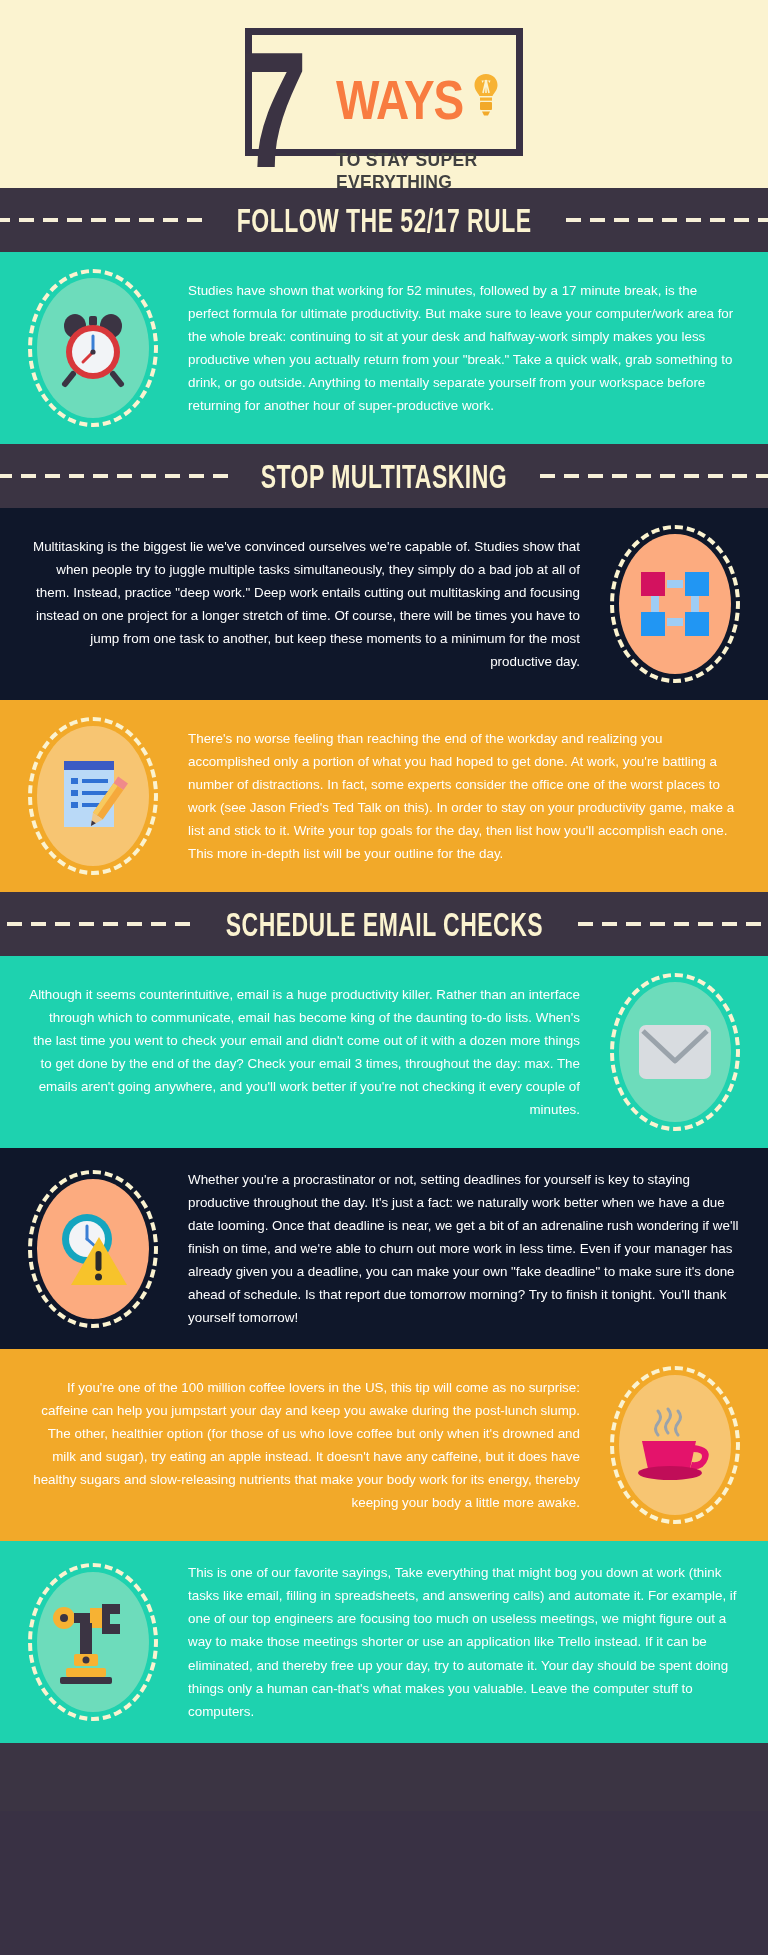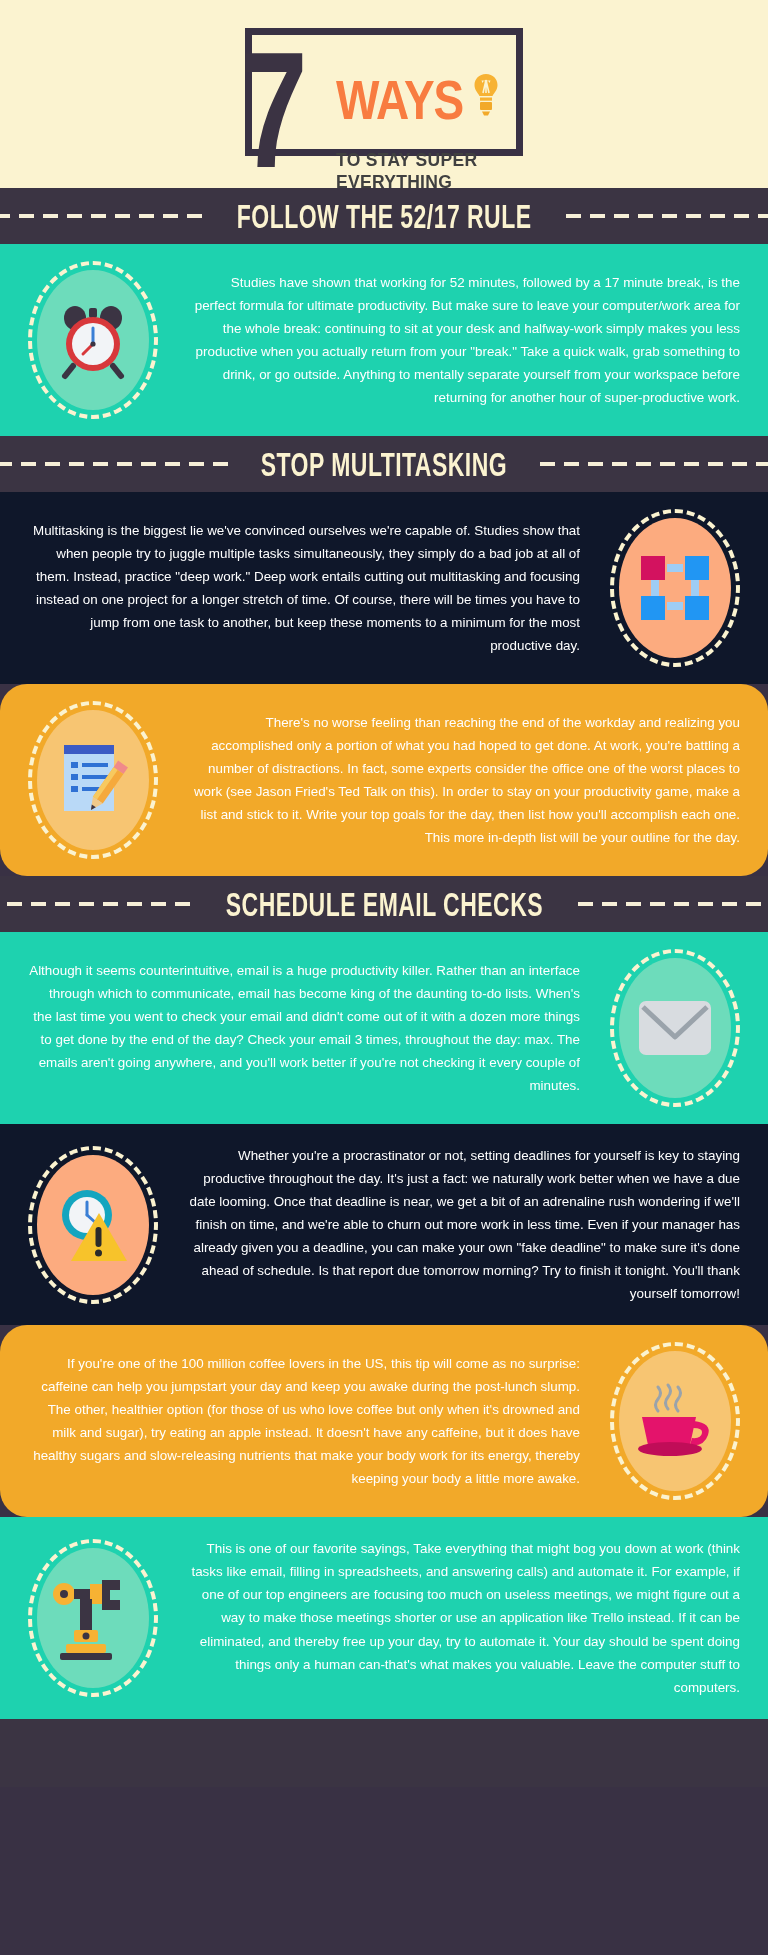--- a/index.html
+++ b/index.html
@@ -73,21 +73,21 @@
     font-size: 17.5px;
     font-weight: bold;
     color: #404040;
     line-height: 1.28;
     letter-spacing: 0.3px;
   }
 
   
   .sec-head {
     background: #3b3443;
-    height: 56px;
+    height: 64px;
     display: flex;
     align-items: center;
     justify-content: center;
     gap: 0px;
   }
   .dashes {
     flex: 0 0 auto;
     display: flex;
     gap: 9px;
     align-items: center;
@@ -120,21 +120,21 @@
   .sec-body.icon-left  { flex-direction: row; }
   .sec-body.icon-right { flex-direction: row-reverse; }
 
   .sec-text {
     flex: 1 1 auto;
     font-size: 13.4px;
     line-height: 1.72;
     color: #ffffff;
     font-family: "Liberation Sans", sans-serif;
   }
-  .icon-left  .sec-text { text-align: right;  padding-left: 14px; padding-right: 10px;}
+  .icon-left  .sec-text { text-align: left;  padding-left: 14px; padding-right: 10px;}
   .icon-right .sec-text { text-align: right; padding-right: 14px; padding-left: 10px;}
 
   .icon-wrap {
     flex: 0 0 150px;
     height: 152px;
     display: flex;
     align-items: center;
     justify-content: center;
     position: relative;
   }
@@ -153,21 +153,21 @@
     inset: -9px;
     border-radius: 50%;
     border: 4px dashed #fbf3d0;
   }
 
   
   .teal      { background: #1ed2af; }
   .teal   .icon-oval { background: #6ddcbb; }
   .orange    { background: #0f172a; }
   .orange .icon-oval { background: #fcab7f; }
-  .yellow    { background: #f2a929; border-radius: 27px; }
+  .yellow    { background: #f2a929; }
   .yellow .icon-oval { background: #f7c572; }
 
   .footer-bar { height: 68px; background: #3b3443; }
 </style>
 </head>
 <body>
 
 <div id="infographic">
 
   <div class="hero">

